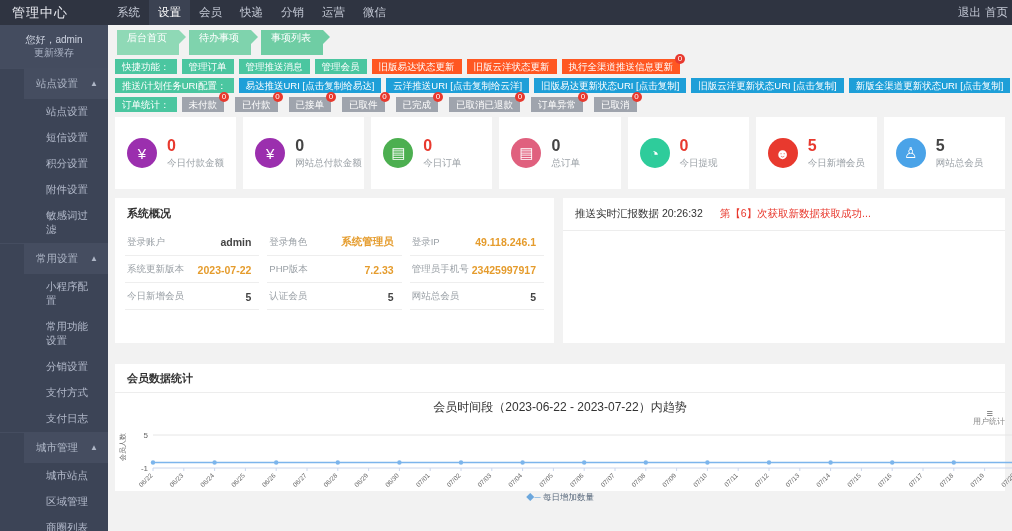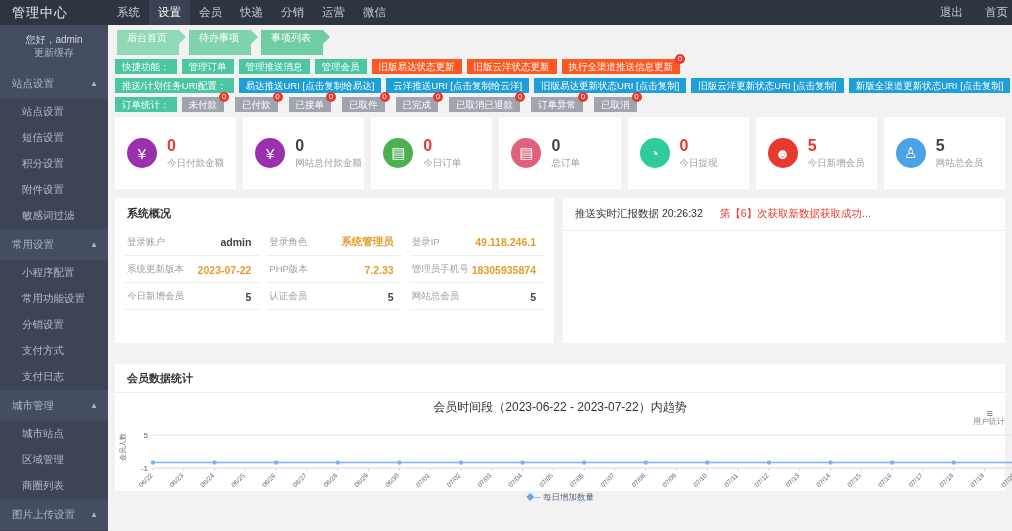--- a/index.html
+++ b/index.html
@@ -10,32 +10,32 @@
     font-size:12px; color:#333; background:#f2f2f2;
   }
   .app { display:flex; flex-direction:column; width:1012px; height:531px; }
 
   
   .topbar { height:25px; background:#2f3441; display:flex; align-items:stretch; flex:0 0 25px; }
   .brand { width:108px; color:#e8eaf0; font-size:13px; display:flex; align-items:center; padding-left:12px; letter-spacing:1px; }
   .topnav { display:flex; align-items:stretch; }
   .topnav-item { padding:0 9px; display:flex; align-items:center; color:#c3c8d4; font-size:11.5px; cursor:pointer; }
   .topnav-item.active { background:#3b4252; color:#fff; }
-  .topbar-right { margin-left:auto; display:flex; align-items:center; padding-right:4px; gap:22px; }
+  .topbar-right { margin-left:auto; display:flex; align-items:center; padding-right:4px; gap:4px; }
   .topbar-right span { color:#c3c8d4; font-size:11.5px; cursor:pointer; }
 
   
   .body { display:flex; flex:1 1 auto; min-height:0; }
 
   
   .sidebar { width:108px; background:#3c4456; flex:0 0 108px; overflow:hidden; color:#b9c0cf; }
   .user-box { padding:8px 6px 9px; text-align:center; background:#444c5f; }
   .user-box div { font-size:10px; line-height:13px; color:#cdd3e0; }
   .user-box .refresh { color:#aab2c4; }
-  .menu-group { border-top:1px solid #454d60; }
+  .menu-group { border-top:1px solid #454d60;padding-left:24px; }
   .group-head { display:flex; align-items:center; justify-content:space-between;
     padding:8px 10px 8px 12px; font-size:10.5px; color:#aeb6c6; background:#454d60; cursor:pointer; }
   .group-head .chev { font-size:8px; transform:translateY(-1px); }
   .menu-item { padding:6px 10px 6px 22px; font-size:10.5px; color:#b3bacb; cursor:pointer; }
 
   
   .content { flex:1 1 auto; background:#f2f2f2; overflow:hidden; padding:0 7px 0 7px; }
 
   .crumbs { display:flex; align-items:center; padding:5px 0 4px 2px; }
   .crumb { position:relative; background:#8fd9b6; color:#fff; font-size:10px;
@@ -274,21 +274,21 @@
                 <div class="ovcell">
                   <span class="ovk">系统更新版本</span>
                   <span class="ovv">2023-07-22</span>
                 </div>
                 <div class="ovcell">
                   <span class="ovk">PHP版本</span>
                   <span class="ovv">7.2.33</span>
                 </div>
                 <div class="ovcell">
                   <span class="ovk">管理员手机号</span>
-                  <span class="ovv">18305935874</span>
+                  <span class="ovv">23425997917</span>
                 </div>
               </div>
               <div class="ovrow">
                 <div class="ovcell">
                   <span class="ovk">今日新增会员</span>
                   <span class="ovv plain">5</span>
                 </div>
                 <div class="ovcell">
                   <span class="ovk">认证会员</span>
                   <span class="ovv plain">5</span>

